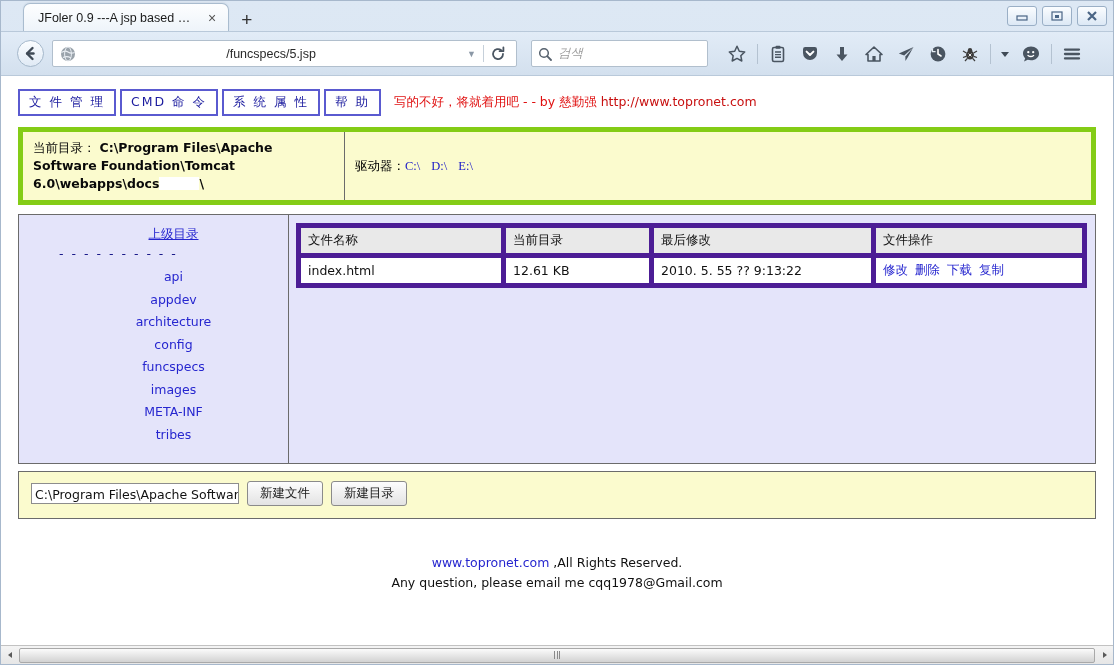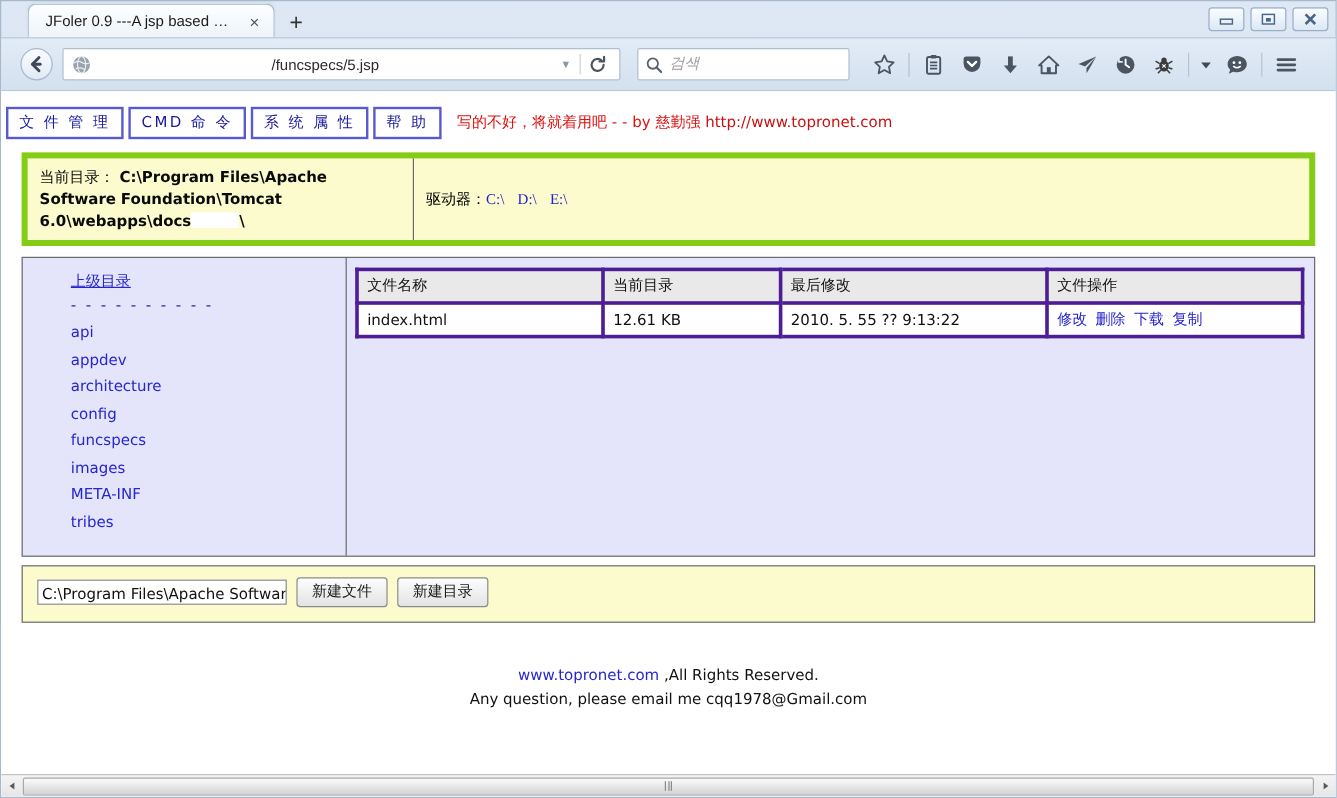--- a/index.html
+++ b/index.html
@@ -153,21 +153,21 @@
     position: absolute;
     top: 0; left: 0; right: 0; bottom: 19px;
     background: #ffffff;
     padding: 10px 0 0 0;
     overflow: hidden;
   }
 
   
   .topmenu {
     display: flex; align-items: center;
-    padding: 3px 0 3px 4px;
+    padding: 3px 0 3px 17px;
     gap: 4px;
   }
   .tbtn {
     border: 2px solid #5a5ad0;
     background: #ffffff;
     color: #1a1a9e;
     font-size: 12.5px;
     padding: 3px 9px;
     letter-spacing: 2px;
     white-space: nowrap;
@@ -229,41 +229,42 @@
     padding: 8px 0 8px 40px;
     font-size: 12.5px;
     line-height: 1.0;
   }
   .dirlist a {
     display: block;
     color: #2626cf;
     text-decoration: none;
     padding: 5px 0;
     font-family: "DejaVu Sans", sans-serif;
+    text-align: center;
   }
   .dirlist a.up { text-decoration: underline; }
   .dirsep {
     color: #1a1a8a; letter-spacing: 2px;
     font-size: 12.5px; padding: 2px 0 6px 0;
     font-family: "DejaVu Sans", sans-serif;
   }
 
   .filearea {
     flex: 1 1 auto;
     padding: 8px 8px 8px 7px;
   }
   table.ftable {
     width: 100%;
     border-collapse: collapse;
     background: #ffffff;
     font-size: 12.5px;
     font-family: "DejaVu Sans", sans-serif;
   }
   table.ftable th, table.ftable td {
-    border: 3px solid #4c1d95;
+    border: 5px solid #4c1d95;
     padding: 4px 7px;
     text-align: left;
     font-weight: normal;
     white-space: nowrap;
   }
   table.ftable th { background: #e9e9e9; color: #111; }
   table.ftable td { color: #111; height: 25px; }
   .col-name { width: 205px; }
   .col-size { width: 148px; }
   .col-mod  { width: 222px; }

